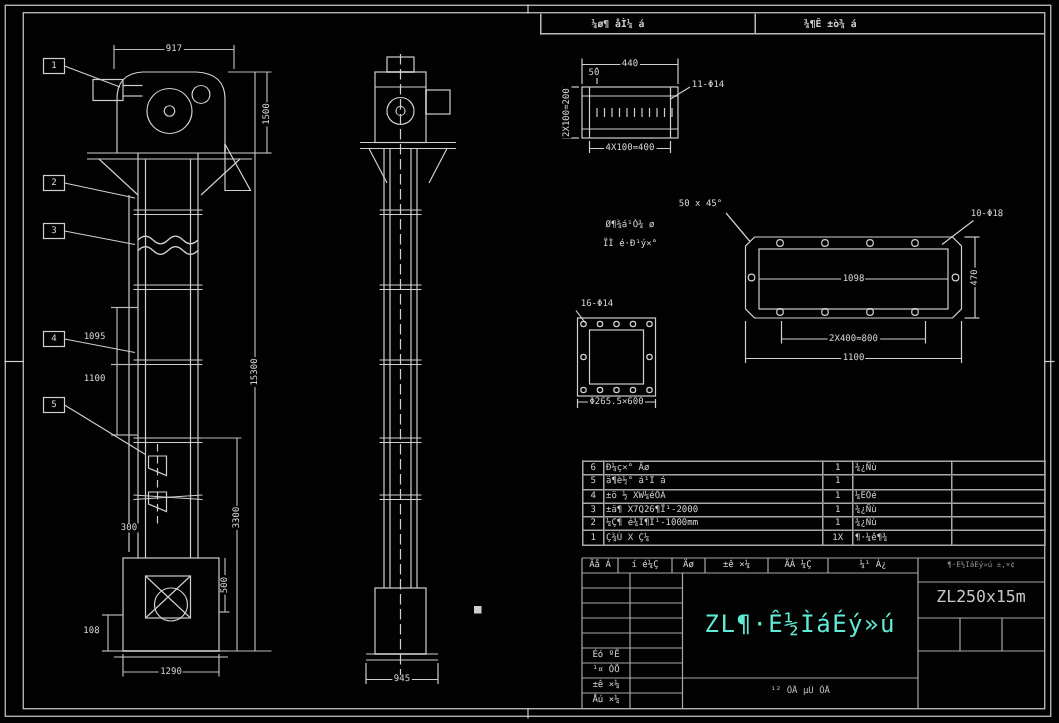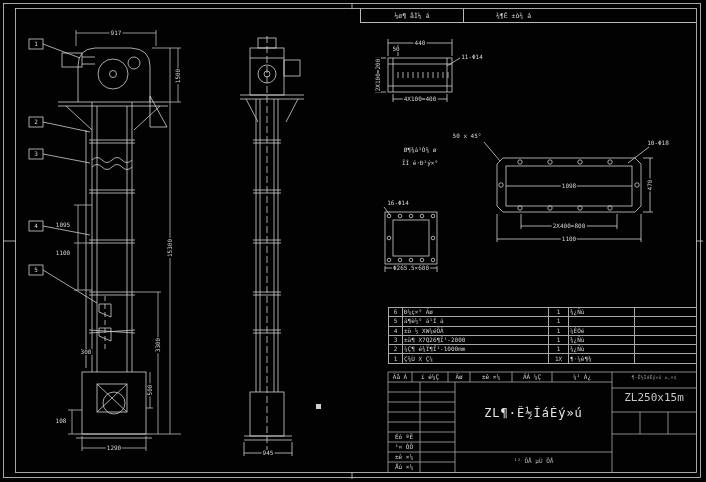--- a/index.html
+++ b/index.html
@@ -7,33 +7,33 @@
          font-family:"DejaVu Sans Mono", monospace;color:#d4d4d4;}
   svg{position:absolute;left:0;top:0;}
   #labels{position:absolute;left:0;top:0;width:706px;height:482px;pointer-events:none;}
   .lbl{position:absolute;transform:translate(-50%,-50%);font-size:6px;line-height:1;
        white-space:nowrap;color:#d4d4d4;background:#020202;padding:0 1px;}
   .lbl.rot{transform:translate(-50%,-50%) rotate(-90deg);}
   
   #top-strip{position:absolute;left:360px;top:9px;width:336px;height:14px;display:flex;
              border-left:1px solid #b9b9b9;border-bottom:1px solid #b9b9b9;box-sizing:border-box;}
   .strip-cell{display:flex;align-items:center;justify-content:center;font-size:6.5px;
-              color:#cfcfcf;box-sizing:border-box;overflow:hidden;white-space:nowrap;}
+              color:#cfcfcf;box-sizing:border-box;overflow:hidden;white-space:nowrap;font-weight:bold;}
   .strip-cell:nth-child(1){width:102px;}
-  .strip-cell:nth-child(2){width:100px;border-left:1px solid #b9b9b9;}
+  .strip-cell:nth-child(2){width:100px;border-left:1px solid #b9b9b9;margin-left:40px;}
   .strip-cell:nth-child(3){flex:1;border-left:1px solid #b9b9b9;}
   
   #parts-table{position:absolute;left:388px;top:307px;width:308px;border-collapse:collapse;
                table-layout:fixed;font-size:6px;color:#cfcfcf;}
   #parts-table td{border:1px solid #a8a8a8;height:8.3px;padding:0 1px;overflow:hidden;
                   white-space:nowrap;line-height:8px;}
   #parts-table td:nth-child(1),#parts-table td:nth-child(3){text-align:center;}
   
   .tb-text{position:absolute;text-align:center;overflow:hidden;white-space:nowrap;}
-  #tb-title{left:455px;top:406px;width:157px;font-size:12px;letter-spacing:1px;color:#e5e5e5;}
+  #tb-title{left:455px;top:406px;width:157px;font-size:16px;letter-spacing:1px;color:#5eead4;}
   #tb-model{left:612px;top:391px;width:84px;font-size:11px;color:#c6c6c6;}
   #tb-model-note{left:612px;top:374px;width:84px;font-size:5px;color:#8f8f8f;}
   #tb-sheet-note{left:455px;top:457px;width:157px;font-size:6px;color:#bdbdbd;}
 </style>
 </head>
 <body>
 
 <div class="sheet">
 
   <svg width="706" height="482" viewBox="0 0 706 482">

